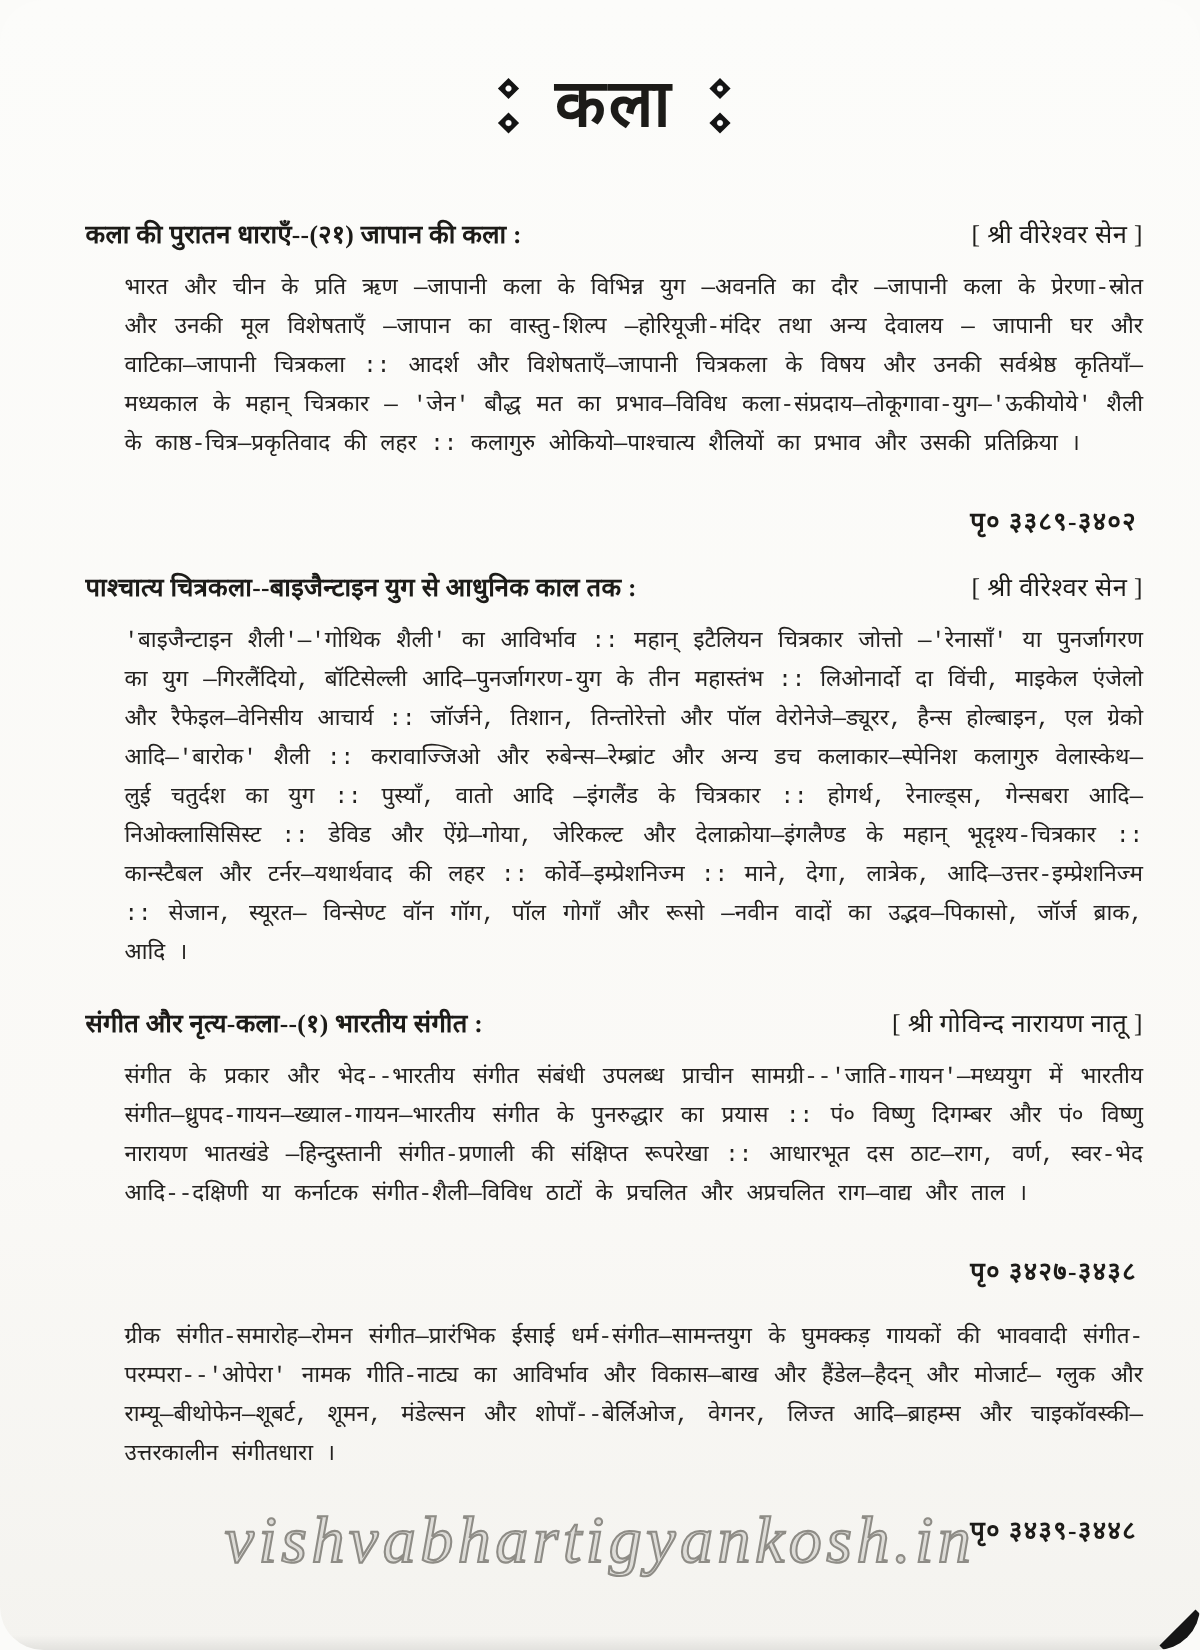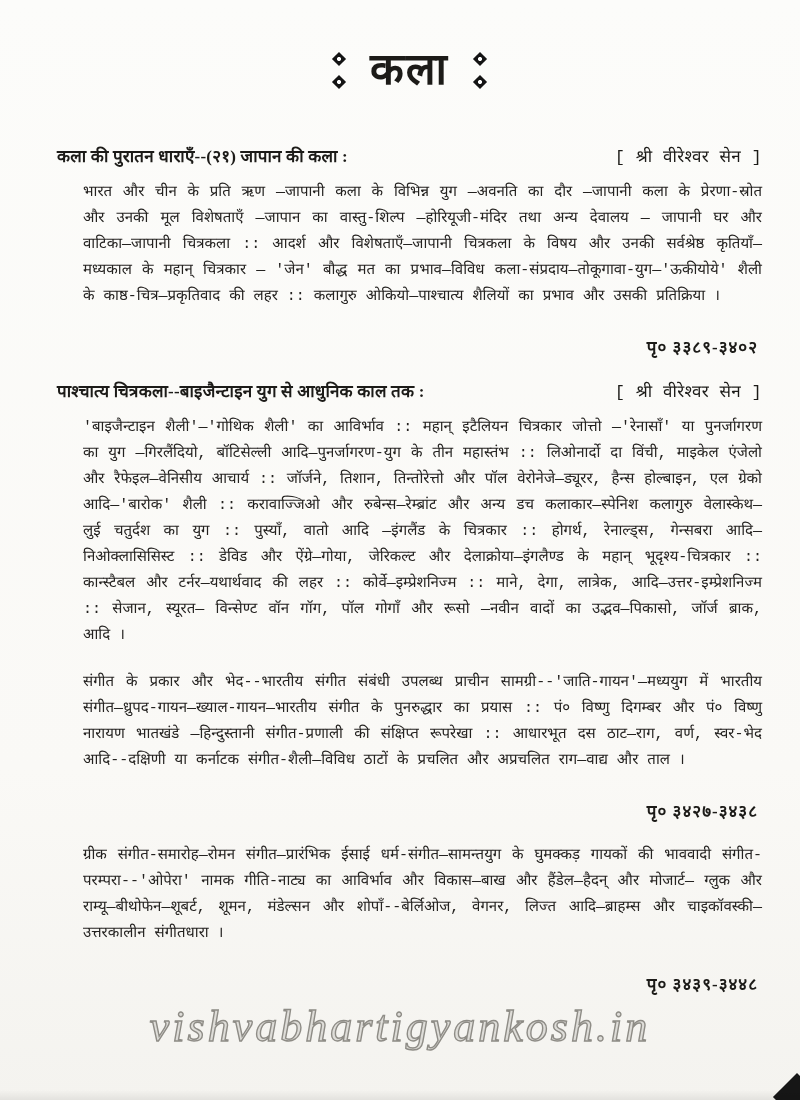--- a/index.html
+++ b/index.html
@@ -10,20 +10,21 @@
     color: #1c1b18;
     overflow: hidden;
   }
   .page {
     position: relative;
     width: 800px;
     height: 1100px;
     padding: 46px 38px 0 57px;
     background: linear-gradient(180deg, #fcfcfa 0%, #faf9f6 70%, #f4f3ef 100%);
     overflow: hidden;
+    border-radius: 29px;
   }
   
   .title-row {
     display: flex;
     justify-content: center;
     align-items: center;
     gap: 26px;
     margin: 2px 0 52px 0;
   }
   .title-text {
@@ -53,21 +54,20 @@
   .entry-heading {
     font-size: 17px;
     font-weight: 700;
     white-space: nowrap;
     letter-spacing: 0.2px;
   }
   .entry-author {
     font-size: 17px;
     white-space: nowrap;
     letter-spacing: 0.3px;
-    font-family: Liberation Mono, monospace;
   }
   .entry-body {
     margin: 13px 0 0 26px;
     font-size: 15px;
     line-height: 26px;
     text-align: justify;
     text-justify: inter-word;
     color: #242220;
     font-family: Liberation Mono, monospace;
   }
@@ -137,20 +137,24 @@
 
   <section class="entry">
     <div class="entry-head">
       <span class="entry-heading">पाश्चात्य चित्रकला--बाइजैन्टाइन युग से आधुनिक काल तक :</span>
       <span class="entry-author">[ श्री वीरेश्वर सेन ]</span>
     </div>
     <p class="entry-body">'बाइजैन्टाइन शैली'—'गोथिक शैली' का आविर्भाव :: महान् इटैलियन चित्रकार जोत्तो —'रेनासाँ' या पुनर्जागरण का युग —गिरलैंदियो, बॉटिसेल्ली आदि—पुनर्जागरण-युग के तीन महास्तंभ :: लिओनार्दो दा विंची, माइकेल एंजेलो और रैफेइल—वेनिसीय आचार्य :: जॉर्जने, तिशान, तिन्तोरेत्तो और पॉल वेरोनेजे—ड्यूरर, हैन्स होल्बाइन, एल ग्रेको आदि—'बारोक' शैली :: करावाज्जिओ और रुबेन्स—रेम्ब्रांट और अन्य डच कलाकार—स्पेनिश कलागुरु वेलास्केथ— लुई चतुर्दश का युग :: पुस्याँ, वातो आदि —इंगलैंड के चित्रकार :: होगर्थ, रेनाल्ड्स, गेन्सबरा आदि—निओक्लासिसिस्ट :: डेविड और ऐंग्रे—गोया, जेरिकल्ट और देलाक्रोया—इंगलैण्ड के महान् भूदृश्य-चित्रकार :: कान्स्टैबल और टर्नर—यथार्थवाद की लहर :: कोर्वे—इम्प्रेशनिज्म :: माने, देगा, लात्रेक, आदि—उत्तर-इम्प्रेशनिज्म :: सेजान, स्यूरत— विन्सेण्ट वॉन गॉग, पॉल गोगाँ और रूसो —नवीन वादों का उद्भव—पिकासो, जॉर्ज ब्राक, आदि ।</p>
   </section>
 
   <section class="entry">
+    <div class="entry-head">
+      <span class="entry-heading">संगीत और नृत्य-कला--(१) भारतीय संगीत :</span>
+      <span class="entry-author">[ श्री गोविन्द नारायण नातू ]</span>
+    </div>
     <p class="entry-body">संगीत के प्रकार और भेद--भारतीय संगीत संबंधी उपलब्ध प्राचीन सामग्री--'जाति-गायन'—मध्ययुग में भारतीय संगीत—ध्रुपद-गायन—ख्याल-गायन—भारतीय संगीत के पुनरुद्धार का प्रयास :: पं० विष्णु दिगम्बर और पं० विष्णु नारायण भातखंडे —हिन्दुस्तानी संगीत-प्रणाली की संक्षिप्त रूपरेखा :: आधारभूत दस ठाट—राग, वर्ण, स्वर-भेद आदि--दक्षिणी या कर्नाटक संगीत-शैली—विविध ठाटों के प्रचलित और अप्रचलित राग—वाद्य और ताल ।</p>
     <div class="entry-pages">पृ० ३४२७-३४३८</div>
   </section>
 
   <section class="entry">
     <p class="entry-body">ग्रीक संगीत-समारोह—रोमन संगीत—प्रारंभिक ईसाई धर्म-संगीत—सामन्तयुग के घुमक्कड़ गायकों की भाववादी संगीत-परम्परा--'ओपेरा' नामक गीति-नाट्य का आविर्भाव और विकास—बाख और हैंडेल—हैदन् और मोजार्ट— ग्लुक और राम्यू—बीथोफेन—शूबर्ट, शूमन, मंडेल्सन और शोपाँ--बेर्लिओज, वेगनर, लिज्त आदि—ब्राहम्स और चाइकॉवस्की—उत्तरकालीन संगीतधारा ।</p>
     <div class="entry-pages">पृ० ३४३९-३४४८</div>
   </section>
 
   <div class="watermark">vishvabhartigyankosh.in</div>

